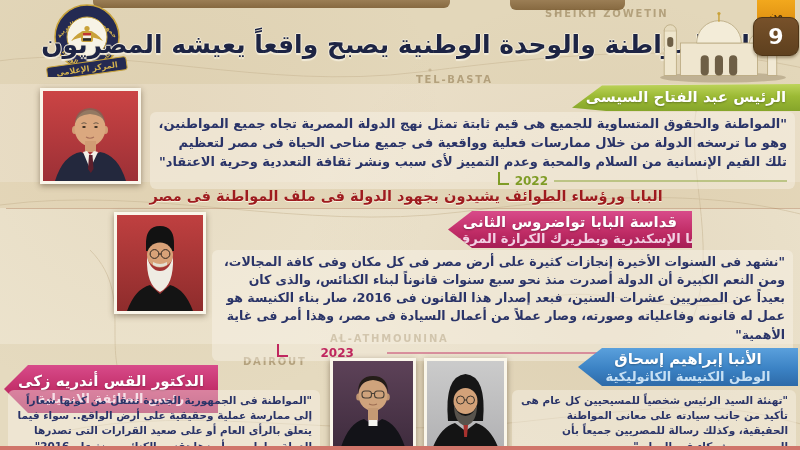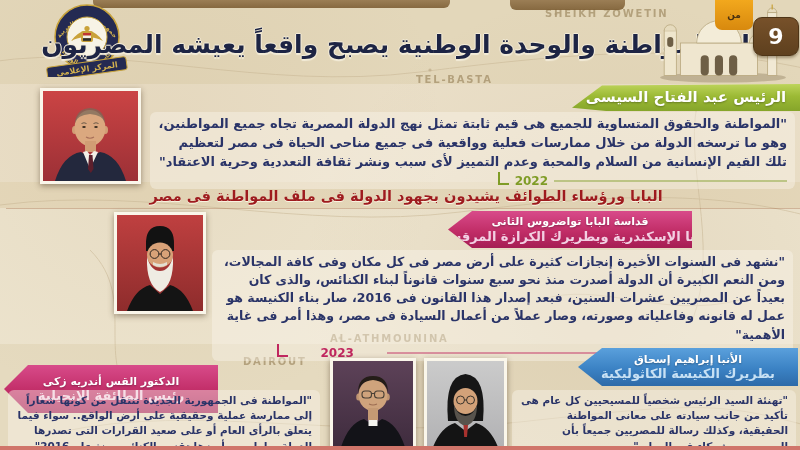--- a/index.html
+++ b/index.html
@@ -21,28 +21,28 @@
 
   .logo{position:absolute;left:30px;top:3px;width:115px;height:74px;}
   .headline{
     position:absolute;left:145px;top:26px;width:520px;height:36px;
     display:flex;align-items:center;justify-content:center;
     font-size:25px;font-weight:bold;color:#1d2444;white-space:nowrap;
     text-shadow:-1px 0 #f3ecd9,1px 0 #f3ecd9,0 -1px #f3ecd9,0 2px 1px #f3ecd9;
   }
   .mosque{position:absolute;left:652px;top:2px;width:142px;height:82px;}
 
-  .badge-orange{position:absolute;left:715px;top:0;width:38px;height:30px;background:linear-gradient(180deg,#f2a81d,#d8890e);border-radius:0 0 7px 7px;display:flex;align-items:flex-end;justify-content:center;}
+  .badge-orange{position:absolute;left:757px;top:0;width:38px;height:30px;background:linear-gradient(180deg,#f2a81d,#d8890e);border-radius:0 0 7px 7px;display:flex;align-items:flex-end;justify-content:center;}
   .badge-of{font-size:9px;font-weight:bold;color:#4a3110;padding-bottom:10px;line-height:1;}
   .badge-brown{position:absolute;left:753px;top:17px;width:44px;height:37px;background:linear-gradient(180deg,#77512a,#5e401e);border:1px solid #4e3517;border-radius:9px;display:flex;align-items:center;justify-content:center;box-shadow:0 2px 3px rgba(60,40,10,.4);}
   .badge-num{color:#fff;font-size:22px;font-weight:bold;line-height:1;}
 
   .ribbon{position:absolute;display:flex;flex-direction:column;align-items:center;justify-content:center;color:#fff;text-align:center;}
   .tail-left{clip-path:polygon(0 50%,24px 0,100% 0,100% 100%,24px 100%);}
-  .r-title{font-size:11px;font-weight:bold;white-space:nowrap;line-height:1.25;text-shadow:0 1px 2px rgba(0,0,0,.3);}
+  .r-title{font-size:15px;font-weight:bold;white-space:nowrap;line-height:1.25;text-shadow:0 1px 2px rgba(0,0,0,.3);}
   .r-sub{font-size:13px;font-weight:bold;white-space:nowrap;opacity:.95;}
   .rb-sisi{left:572px;top:84px;width:228px;height:27px;background:linear-gradient(180deg,#bdd45b,#9cba35 45%,#86a52a);clip-path:polygon(0 88%,30px 6%,100% 0,100% 100%,34px 100%);}
   .rb-sisi .r-title{font-size:15px;}
   .rb-tawadros{left:448px;top:211px;width:244px;height:37px;background:linear-gradient(180deg,#d84b8a,#c12d67 55%,#a51d53);}
   .rb-tawadros .r-sub{color:#f6d9ea;}
   .rb-zaki{left:4px;top:348px;width:214px;height:48px;background:linear-gradient(180deg,#d84b8a,#c12d67 55%,#a51d53);margin-top:17px;}
   .rb-zaki .r-sub{color:#f6d9ea;}
   .rb-ishak{left:578px;top:348px;width:220px;height:38px;background:linear-gradient(180deg,#5aa0dc,#3b82c4 55%,#2d6aa8);}
   .rb-ishak .r-sub{color:#cfe6f7;}
 
@@ -258,21 +258,21 @@
       <rect x="35.5" y="59" width="9" height="6" fill="#f5f4ef"></rect>
     </svg>
   </div>
   <div class="quote q-zaki">
     <p>"المواطنة فى الجمهورية الجديدة تنتقل من كونها شعاراً إلى ممارسة عملية وحقيقية على أرض الواقع.. سواء فيما يتعلق بالرأى العام أو على صعيد القرارات التى تصدرها الدولة، ولعل من أبرزها تقنين الكنائس منذ عام 2016"</p>
 
   </div>
 
   <div class="ribbon tail-left rb-ishak">
     <span class="r-title">الأنبا إبراهيم إسحاق</span>
-    <span class="r-sub">بطريرك الكنيسة الكاثوليكية</span>
+    <span class="r-sub">الوطن الكنيسة الكاثوليكية</span>
   </div>
   <div class="photo ph-ishak">
     <svg width="77" height="86" viewBox="0 0 77 86">
       <defs>
           <linearGradient id="gish" x1="0" y1="0" x2="0" y2="1">
         <stop offset="0" stop-color="#cbcbcb"></stop>
             <stop offset="1" stop-color="#b2b2b4"></stop>
       </linearGradient>
         </defs>
       <rect width="77" height="86" fill="url(#gish)"></rect>

